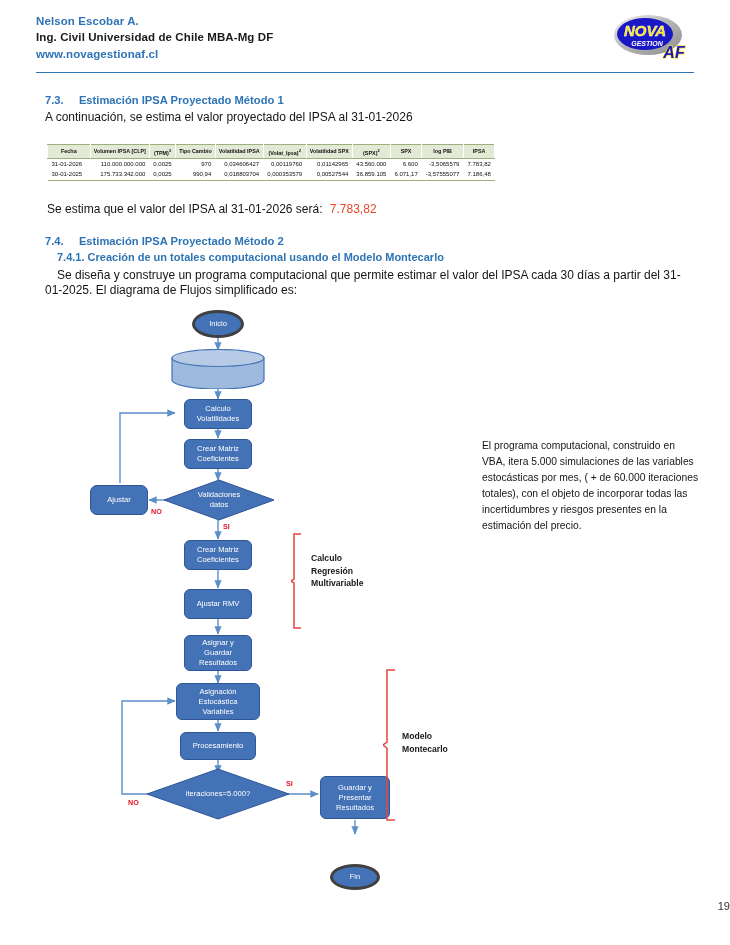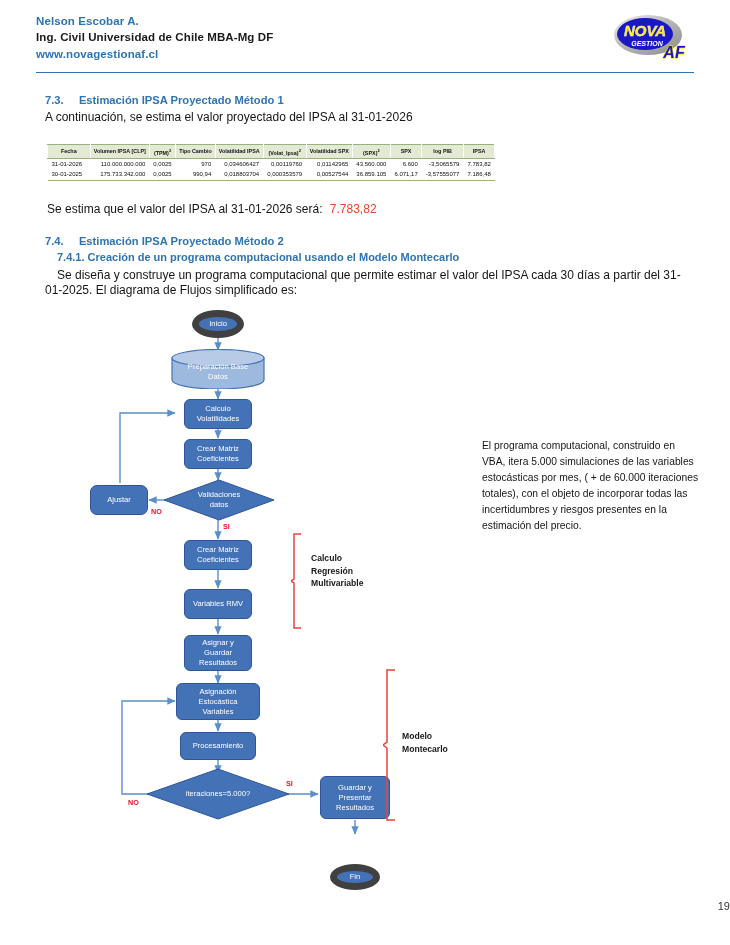--- a/index.html
+++ b/index.html
@@ -139,21 +139,21 @@
     align-items: center;
     justify-content: center;
     box-sizing: border-box;
   }
   .node.rect {
     border-radius: 6px;
     border: 1px solid #2f5597;
   }
   .node.ellipse {
     border-radius: 50%;
-    border: 7px solid #404040;
+    border: 3px solid #404040;
   }
   .node.diamond {
     background: transparent;
     border: none;
   }
   .dia-shape {
     position: absolute;
     left: 0; top: 0;
     width: 100%; height: 100%;
   }
@@ -290,21 +290,21 @@
   <div class="body-text" style="left:47px; top:202px;">
     <span>Se estima que el valor del IPSA al 31-01-2026 será:</span>
     <span class="accent-red" style="margin-left:4px;">7.783,82</span>
   </div>
 
   <div class="h2" style="left:45px; top:235px;">
     <span>7.4.</span>
     <span style="display:inline-block;width:9px;"></span>
     <span>Estimación IPSA Proyectado Método 2</span>
   </div>
-  <div class="h3" style="left:57px; top:251px;">7.4.1. Creación de un programa computacional usando el Modelo Montecarlo</div>
+  <div class="h3" style="left:57px; top:251px;">7.4.1. Creación de un totales computacional usando el Modelo Montecarlo</div>
   <div class="body-text" style="left:57px; top:268px; width:635px;">Se diseña y construye un programa computacional que permite estimar el valor del IPSA cada 30 días a partir del 31-</div>
   <div class="body-text" style="left:45px; top:283px; width:640px;">01-2025. El diagrama de Flujos simplificado es:</div>
 
   <div class="flow">
 
     <svg width="470" height="580" style="position:absolute;left:0;top:0;">
       <defs>
         <marker id="ah" markerWidth="7" markerHeight="7" refX="5.5" refY="2.6" orient="auto">
           <path d="M0,0 L6,2.6 L0,5.2 z" fill="#5b8fc9"></path>
         </marker>
@@ -349,23 +349,20 @@
 
     <div class="node ellipse" style="left:192px; top:10px; width:52px; height:28px;">
       <span>Inicio</span>
     </div>
 
     <div class="cyl" style="left:170px; top:49px; width:96px; height:40px;">
       <svg width="96" height="40" style="position:absolute;left:0;top:0;">
         <path d="M2,9 L2,31 A46,9 0 0 0 94,31 L94,9 Z" fill="#9db9dd" stroke="#4472b6" stroke-width="1.2"></path>
         <ellipse cx="48" cy="9" rx="46" ry="8.5" fill="#b7cbe6" stroke="#4472b6" stroke-width="1.2"></ellipse>
       </svg>
-      <div style="position:relative;z-index:2;padding-top:13px;">
-        <span>Preparación Base<br>Datos</span>
-      </div>
     </div>
 
     <div class="node rect" style="left:184px; top:99px; width:68px; height:30px;">
       <span>Calculo<br>Volatilidades</span>
     </div>
 
     <div class="node rect" style="left:184px; top:139px; width:68px; height:30px;">
       <span>Crear Matriz<br>Coeficientes</span>
     </div>
 
@@ -381,21 +378,21 @@
     </div>
 
     <div class="edge-label" style="left:151px; top:207px;">NO</div>
     <div class="edge-label" style="left:223px; top:222px;">SI</div>
 
     <div class="node rect" style="left:184px; top:240px; width:68px; height:30px;">
       <span>Crear Matriz<br>Coeficientes</span>
     </div>
 
     <div class="node rect" style="left:184px; top:289px; width:68px; height:30px;">
-      <span>Variables RMV</span>
+      <span>Ajustar RMV</span>
     </div>
 
     <div class="node rect" style="left:184px; top:335px; width:68px; height:36px;">
       <span>Asignar y<br>Guardar<br>Resultados</span>
     </div>
 
     <div class="node rect" style="left:176px; top:383px; width:84px; height:37px;">
       <span>Asignación<br>Estocástica<br>Variables</span>
     </div>
 

